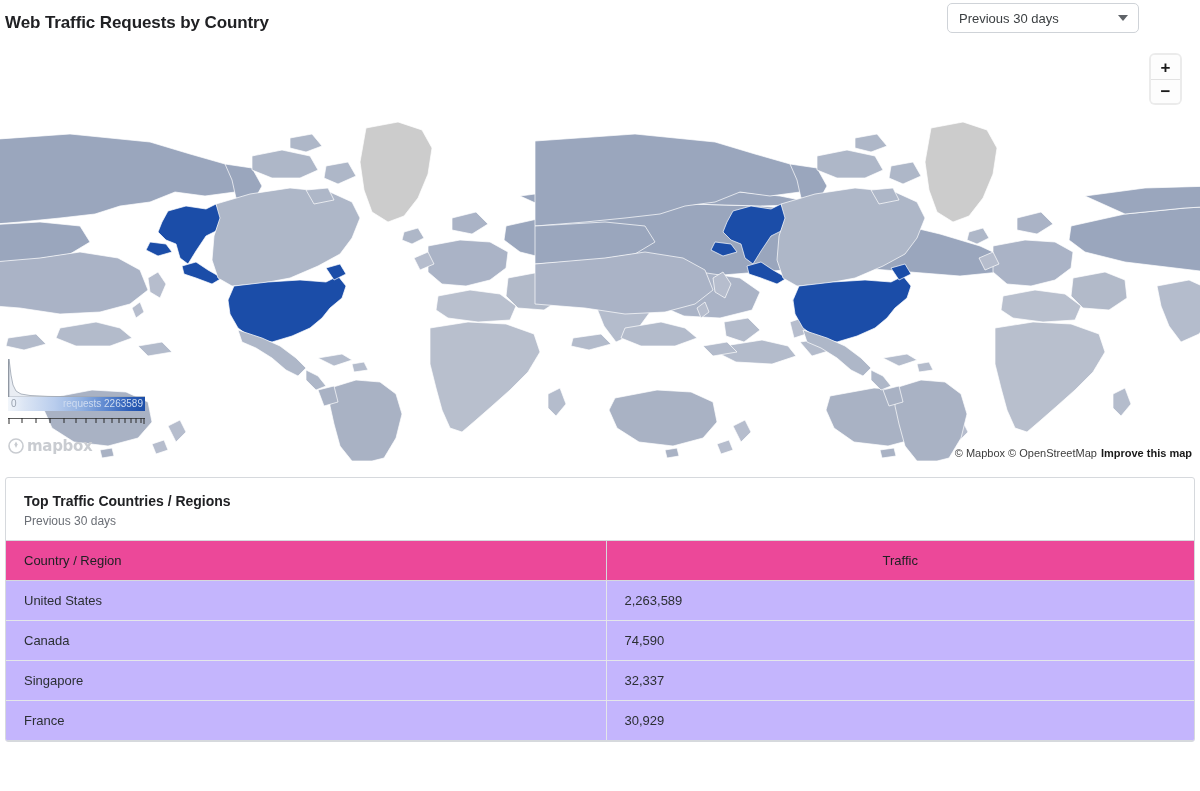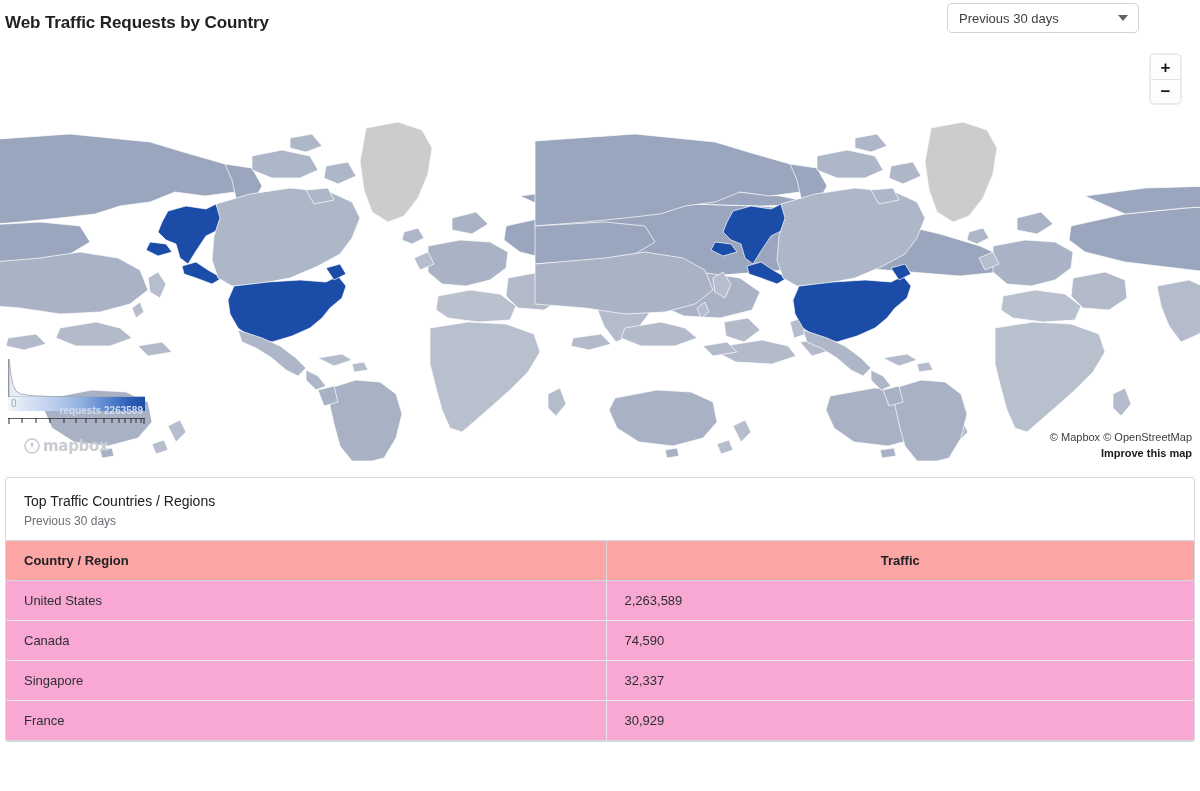--- a/index.html
+++ b/index.html
@@ -85,73 +85,72 @@
   .legend-bar {
     position: relative;
     height: 14px; width: 137px;
     background: linear-gradient(to right, #f2f6fb 0%, #dbe5f4 12%, #b9cded 34%, #8fafe0 54%, #5b86cf 72%, #2f5fb8 88%, #1b4da8 100%);
   }
   .legend-bar .lbl-min {
     position: absolute; left: 3px; top: 0px;
     font-size: 10px; color: #9aa3b0; line-height: 14px;
   }
   .legend-bar .lbl-max {
-    position: absolute; right: 2px; top: 7px;
+    position: absolute; right: 2px; top: 0px;
     font-size: 10px; color: #cfdcf0; line-height: 14px;
     white-space: nowrap;
-    font-weight: bold;
   }
   .legend-ticks { position: relative; height: 7px; width: 137px; }
 
   .mapbox-logo {
-    position: absolute; left: 24px; bottom: 6px;
+    position: absolute; left: 8px; bottom: 6px;
     display: flex; align-items: center; gap: 3px;
   }
   .mapbox-logo .word {
     font-size: 15px; font-weight: bold; color: #c9ccd1;
     letter-spacing: -0.3px;
     font-family: "DejaVu Sans", sans-serif;
   }
   .attrib {
     position: absolute; right: 8px; bottom: 2px;
     font-size: 11px; color: #3d3d3d;
-    display: flex; gap: 4px; align-items: flex-end; flex-direction: column;
+    display: flex; gap: 4px; align-items: flex-end;
   }
   .attrib .improve { font-weight: bold; color: #1a1a1a; }
 
   
   .card {
     position: absolute; left: 5px; top: 477px;
     width: 1190px;
     border: 1px solid #d6d9dd;
     border-radius: 3px;
     background: #fff;
     overflow: hidden;
   }
   .card-head { padding: 15px 18px 12px 18px; }
-  .card-title { font-size: 14px; font-weight: normal; color: #202124; }
+  .card-title { font-size: 14px; font-weight: bold; color: #202124; }
   .card-sub { font-size: 12px; color: #6b6f76; margin-top: 5px; }
 
   table { width: 100%; border-collapse: collapse; table-layout: fixed; }
   thead th {
-    background: #fca5a5;
+    background: #ec4899;
     border-top: 1px solid #d6d9dd;
     border-bottom: 1px solid #d6d9dd;
-    font-size: 13px; font-weight: bold; color: #202124;
+    font-size: 13px; font-weight: normal; color: #202124;
     padding: 12px 18px;
     height: 39px;
   }
   thead th.col-country { text-align: left; width: 600px; border-right: 1px solid #d6d9dd; }
   thead th.col-traffic { }
   tbody td {
     font-size: 13px; color: #2b2f33;
     padding: 12px 18px;
     border-bottom: 1px solid #e4e6e9;
     height: 39px;
-    background: #f9a8d4;
+    background: #c4b5fd;
   }
   tbody td.c-country { text-align: left; border-right: 1px solid #e4e6e9; }
   tbody td.c-traffic { }
   tbody tr:last-child td { border-bottom: 1px solid #d6d9dd; }
 </style>
 </head>
 <body>
 
 <div class="page">
 

